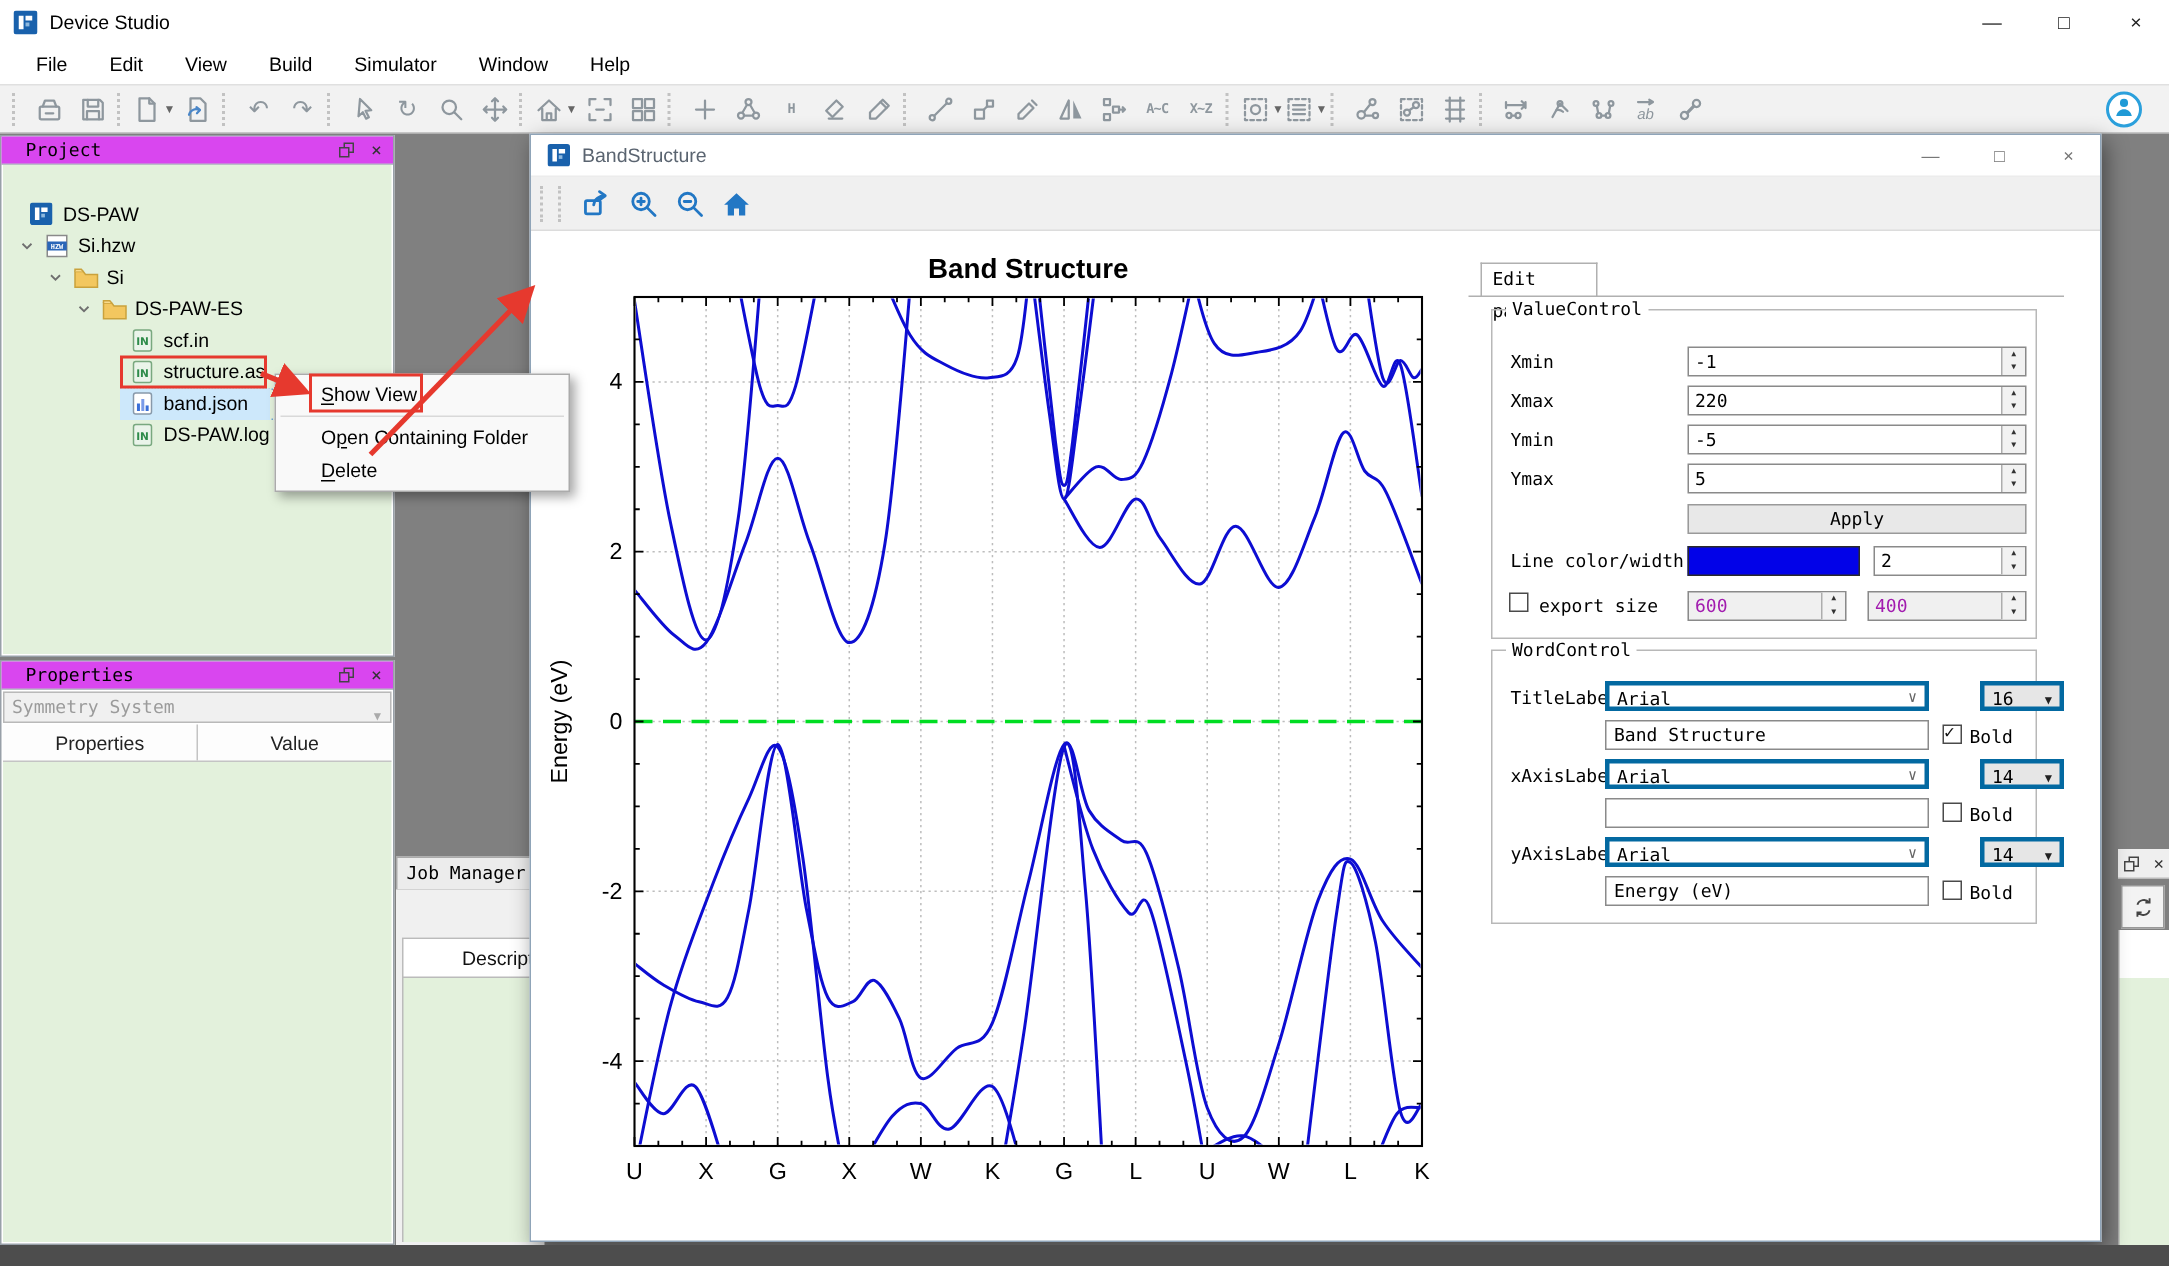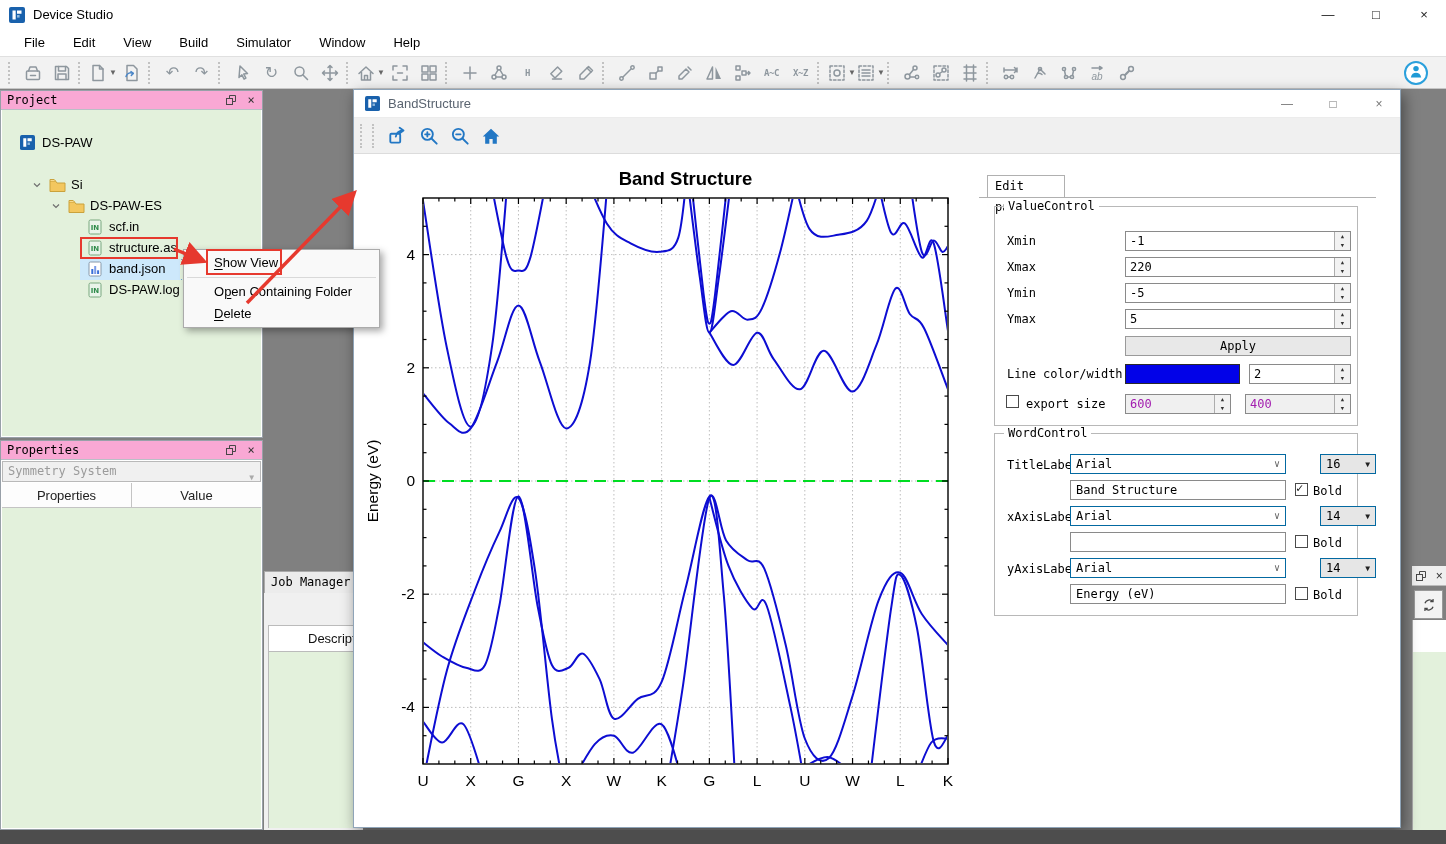--- a/index.html
+++ b/index.html
@@ -34,23 +34,23 @@
   .tb-spacer { flex:1; }
   .avatar { width:24px; height:24px; border-radius:50%; border:2px solid #2ba0dc; margin-right:12px;
             display:flex; align-items:center; justify-content:center; background:#fff; }
 
   
   .workspace { position:absolute; left:0; top:89px; width:1446px; height:741px; background:#808080; }
   .footer { position:absolute; left:0; top:830px; width:1446px; height:14px; background:#4d4d4d; }
 
   
   .dockpanel { position:absolute; background:#fff; border:1px solid #98a0a8; }
-  .dock-header { position:relative; height:19px; background:#f9a8d4; border-bottom:1px solid #b9bfc6;
+  .dock-header { position:relative; height:19px; background:#d946ef; border-bottom:1px solid #b9bfc6;
                  font-family:"DejaVu Sans Mono",monospace; font-size:12px; color:#000;
-                 line-height:18px; padding-left:6px; }
+                 line-height:18px; padding-left:16px; }
   .dock-icons { position:absolute; right:4px; top:2px; display:flex; gap:6px; }
   .dock-ico { width:14px; height:14px; color:#333; display:flex; align-items:center; justify-content:center; font-size:12px; }
   .dock-ico svg { stroke:#444; fill:none; stroke-width:1.3; display:block; }
 
   #project-panel { left:0; top:90px; width:263px; height:348px; }
   .tree { position:absolute; left:1px; right:1px; top:19px; bottom:1px; background:#e3f1dc; overflow:hidden; }
   .tree-row { position:absolute; left:0; width:100%; height:21px; }
   .tree-row .chev { position:absolute; top:4px; color:#6b6b6b; }
   .tree-row .chev svg { display:block; stroke:#6f6f6f; fill:none; stroke-width:1.6; }
   .tree-row .ticon { position:absolute; top:2px; }
@@ -124,21 +124,21 @@
   .spin.disabled { background:#f0f0f0; }
   .spin.disabled .spin-val { color:#a21caf; }
 
   .btn-apply { position:absolute; left:130px; top:129px; width:226px; height:20px; background:#e8e8e8;
                border:1px solid #9a9a9a; text-align:center; line-height:18px; font-size:12px; }
   .swatch { position:absolute; left:130px; top:157px; width:115px; height:20px; border:1px solid #2a2a2a; }
 
   .cb { position:absolute; width:13px; height:13px; background:#fff; border:1px solid #4a4a4a; }
   .cb.checked::after { content:"✓"; position:absolute; left:0px; top:-3px; font-size:12px; font-weight:bold; color:#111; }
 
-  .combo { position:absolute; height:20px; background:#fff; border:1px solid #0369a1; }
+  .combo { position:absolute; height:20px; background:#fff; border:3px solid #0369a1; }
   .combo .cval { position:absolute; left:5px; top:2px; font-size:12px; white-space:nowrap; }
   .combo .carr { position:absolute; right:5px; top:3px; font-size:10px; color:#666; }
   .combo.gray { background:#e6e6e6;margin-left:25px; }
   .combo.gray .carr { font-size:8px; top:5px; color:#222; }
   .tinput { position:absolute; height:20px; background:#fff; border:1px solid #8a8a8a; }
   .tinput span { position:absolute; left:5px; top:2px; font-size:12px; white-space:nowrap; }
 
   
   .ctxmenu { position:absolute; left:183px; top:249px; width:197px; height:79px; background:#f9f9f9;
              border:1px solid #ababab; box-shadow:3px 3px 7px rgba(0,0,0,0.35); z-index:40; }
@@ -510,20 +510,33 @@
       </span>
     </div>
     <div class="tree">
         <div class="tree-row" style="top: 23px;">
           <span class="ticon" style="left:18px"><svg width="15" height="15" viewBox="0 0 16 16">
               <rect width="16" height="16" rx="2" fill="#1961ac"></rect>
               <path d="M3.5 3.5h3.2v9H3.5z M8 3.5h4.5v3.2H8z" fill="#fff"></path>
               <rect x="8" y="8" width="2.6" height="2.6" fill="#8db8de"></rect>
             </svg></span>
           <span class="tlabel" style="left:40px">DS-PAW</span>
+        </div>
+        <div class="tree-row" style="top: 44px;">
+          <span class="chev" style="left:10px">
+            <svg width="12" height="12" viewBox="0 0 16 16">
+              <path d="M4 6l4 4 4-4"></path>
+            </svg>
+          </span>
+          <span class="ticon" style="left:28px"><svg width="16" height="16" viewBox="0 0 16 16">
+              <rect x="1.5" y="1" width="13" height="14" fill="#fff" stroke="#8a8a8a"></rect>
+              <rect x="1.5" y="5" width="13" height="6" fill="#2a66b8"></rect>
+              <text x="8" y="9.7" font-size="4.6" fill="#fff" text-anchor="middle" font-weight="bold" font-family="DejaVu Sans Mono,monospace">HZW</text>
+            </svg></span>
+          <span class="tlabel" style="left:50px">Si.hzw</span>
         </div>
         <div class="tree-row" style="top: 65px;">
           <span class="chev" style="left:29px">
             <svg width="12" height="12" viewBox="0 0 16 16">
               <path d="M4 6l4 4 4-4"></path>
             </svg>
           </span>
           <span class="ticon" style="left:47px"><svg width="17" height="16" viewBox="0 0 17 16">
               <path d="M1 4h5.5L8 6h8v8.5H1z" fill="#f3c75f" stroke="#caa23c"></path>
               <path d="M1 4V2.5h4.2L6.5 4" fill="#f8da8c" stroke="#caa23c"></path>

